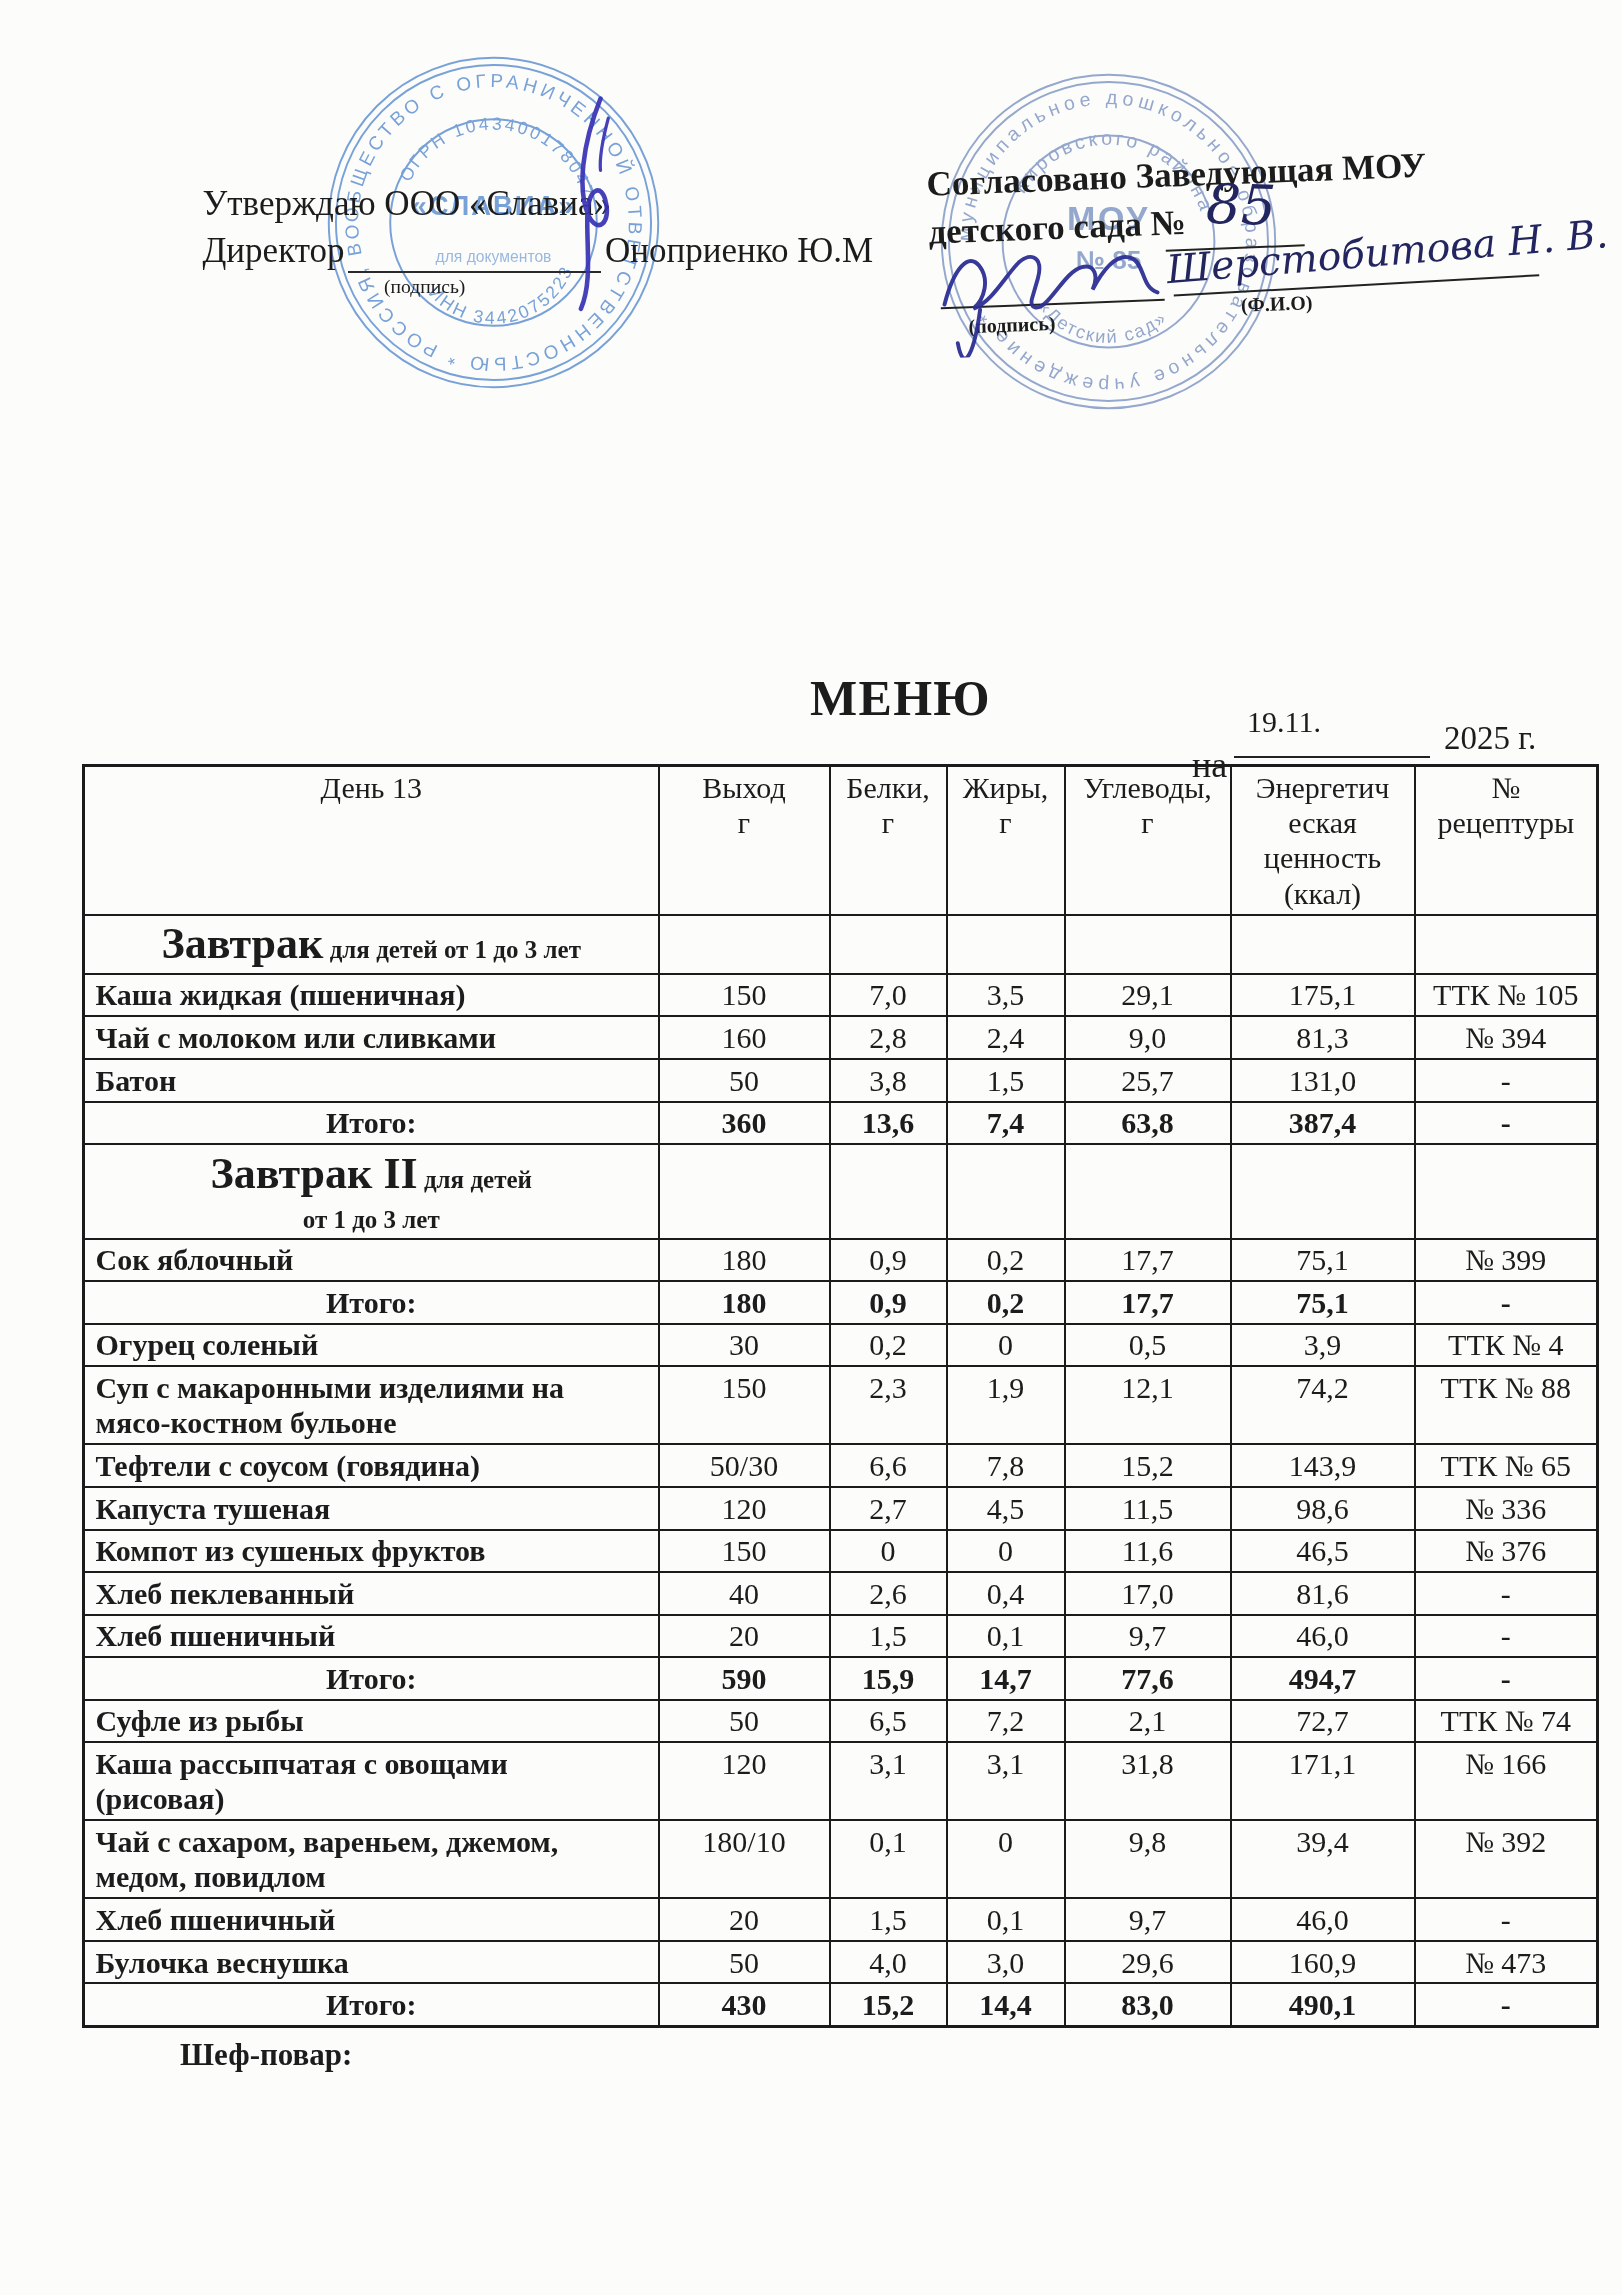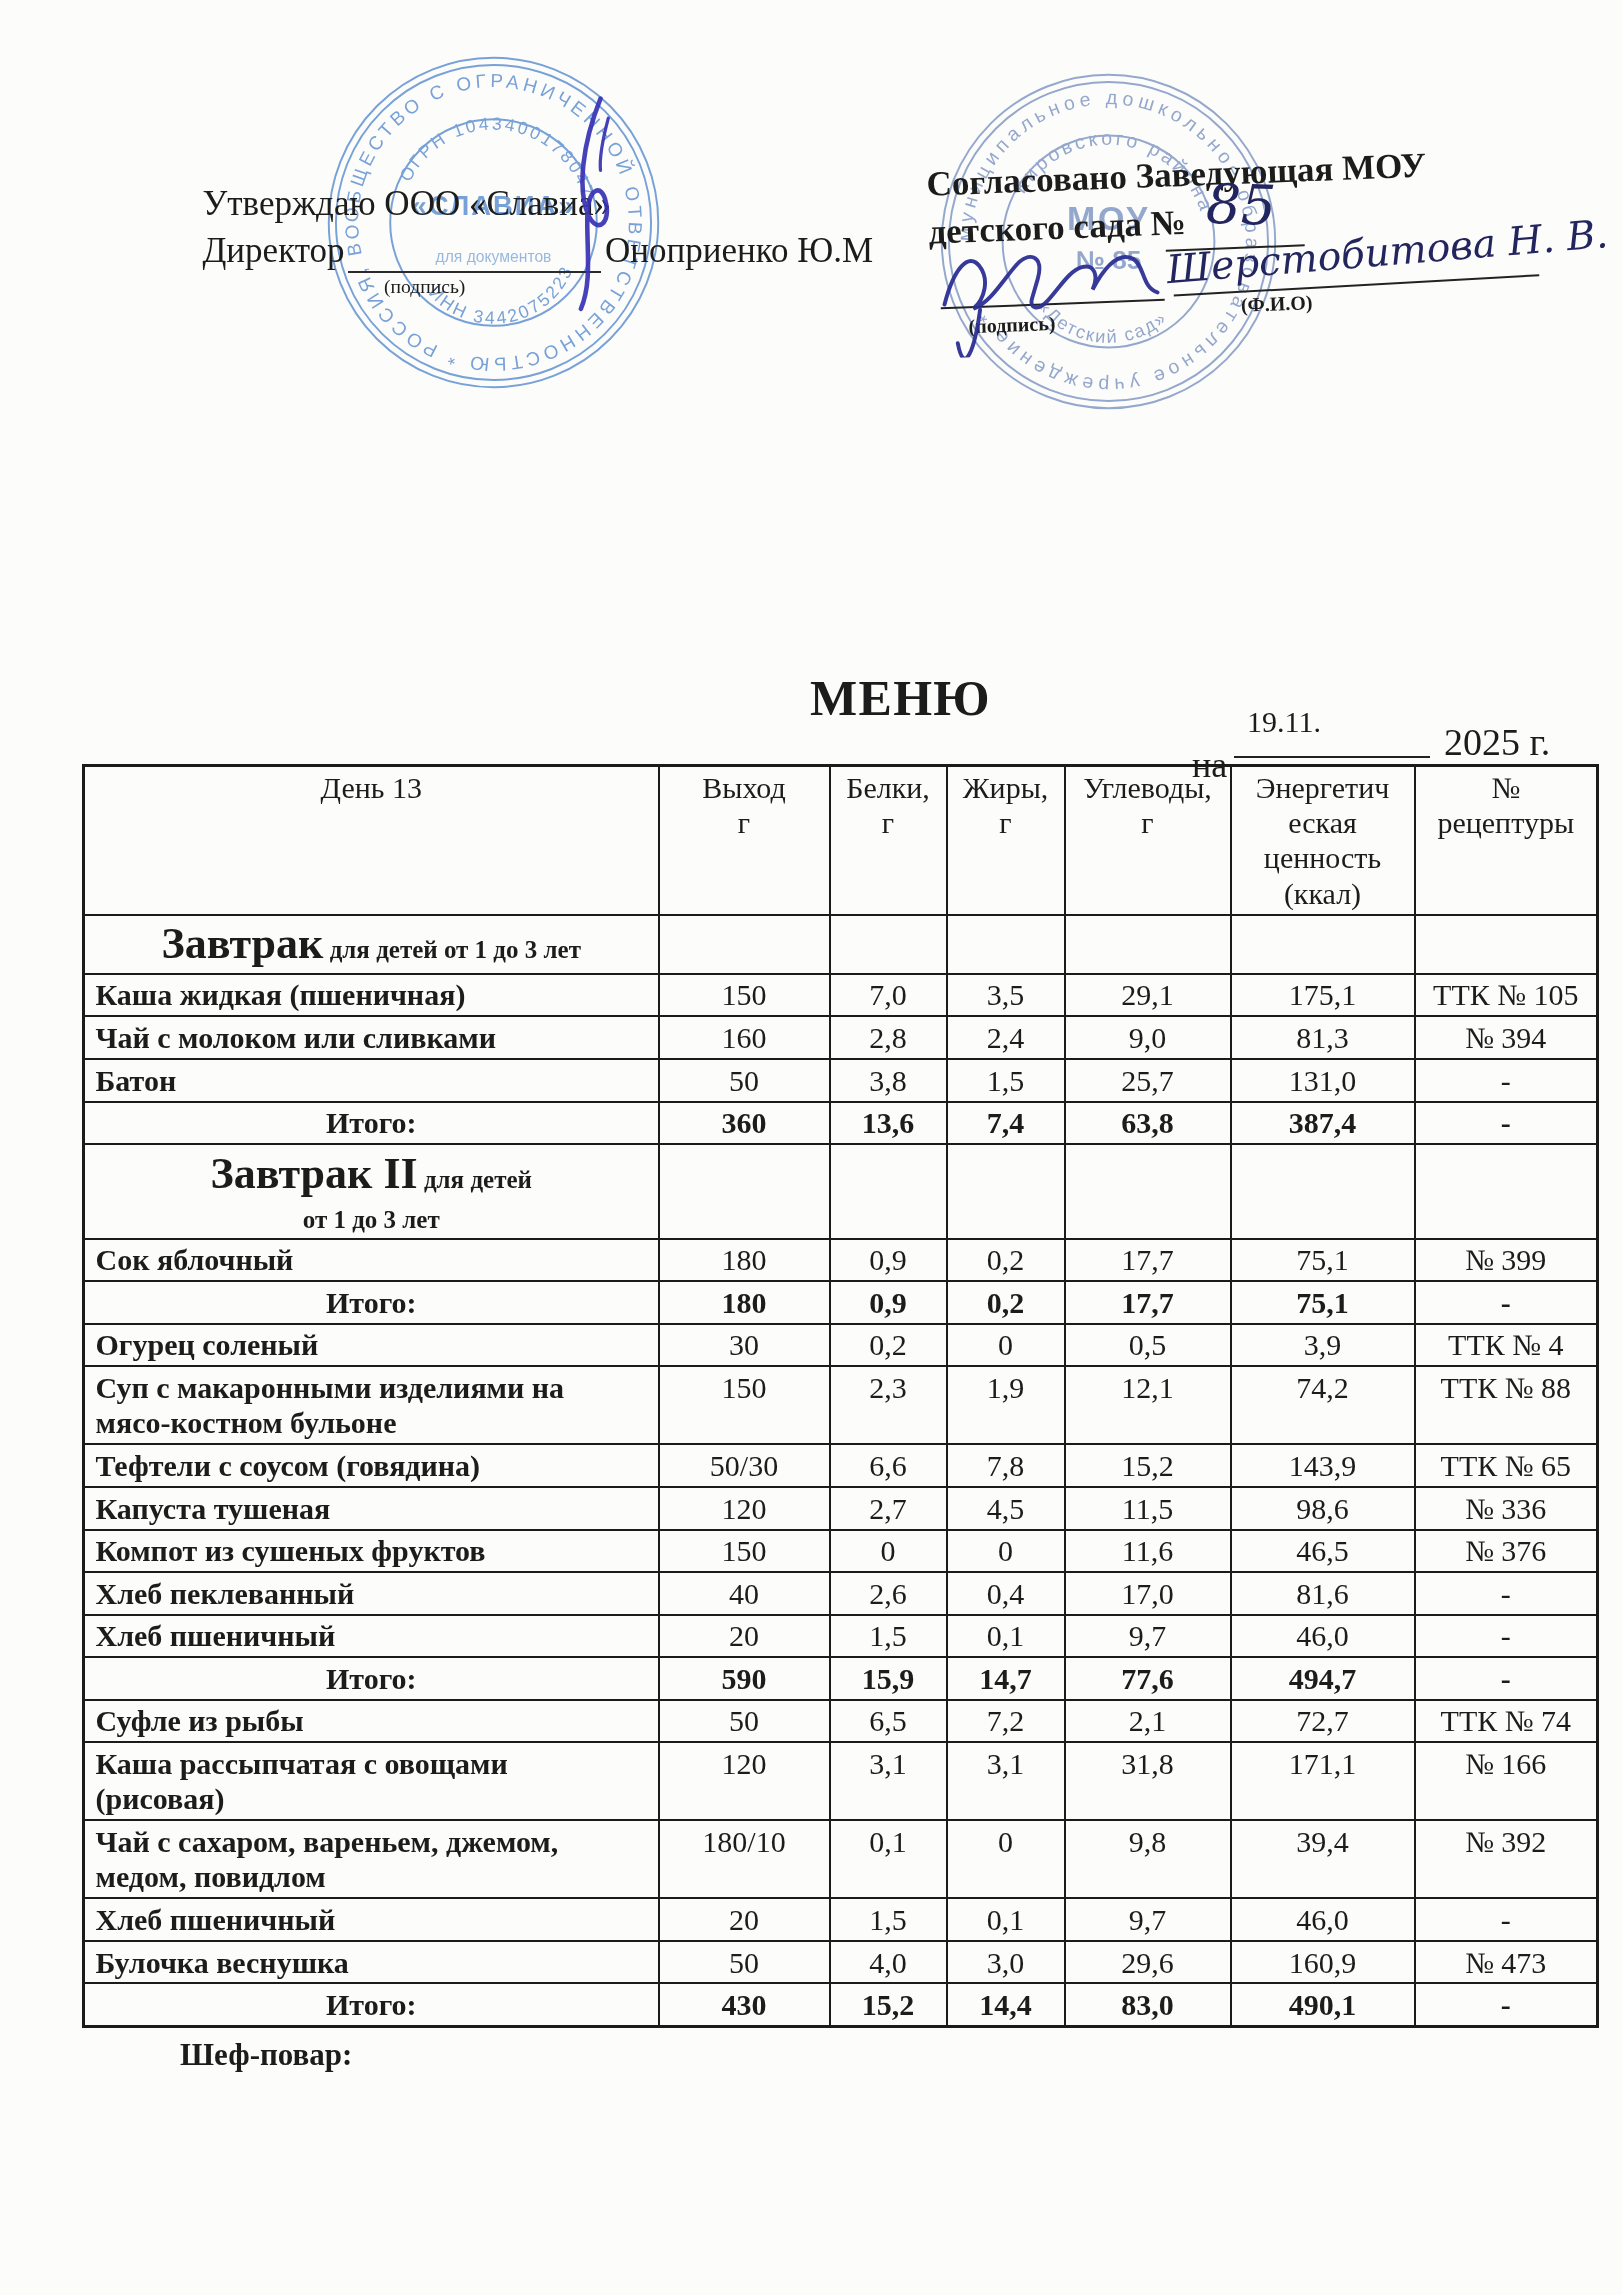--- a/index.html
+++ b/index.html
@@ -31,21 +31,21 @@
   
   .stamp{position:absolute;opacity:.82;filter:blur(0.4px);}
   .stamp text{font-family:"Liberation Sans",sans-serif;}
   .sig-svg{position:absolute;}
   
   .menu-title{position:absolute;left:810px;top:669px;font-size:50px;font-weight:700;letter-spacing:1.3px;}
   .date-line{position:absolute;left:0;top:0;width:1623px;height:0;}
   .date-na{position:absolute;left:1192px;top:744px;font-size:36px;}
   .date-val{position:absolute;left:1247px;top:705px;font-size:30px;}
   .date-ul{position:absolute;left:1234px;top:726px;width:196px;height:30px;border-bottom:2.6px solid #222;}
-  .date-year{position:absolute;left:1444px;top:720px;font-size:38px;}
+  .date-year{position:absolute;left:1444px;top:720px;font-size:33px;}
   
   .table-wrap{position:absolute;left:82px;top:764px;width:1588px;}
   table.menu{border-collapse:collapse;table-layout:fixed;width:1514px;border:3.3px solid #1b1b1b;}
   table.menu td{border:2px solid #1b1b1b;padding:2.6px 10.5px;font-size:30px;line-height:1.18;vertical-align:top;overflow:hidden;}
   td.cell-head{text-align:center;white-space:pre-line;height:136px;padding-top:7.9px;}
   td.cell-name{text-align:left;white-space:pre-line;height:34px;font-weight:bold;}
   td.cell-num{text-align:center;height:34px;}
   tr.row-total td{font-weight:700;}
   tr.row-grand td{font-weight:700;}
   td.cell-label{text-align:center;font-weight:700;}

